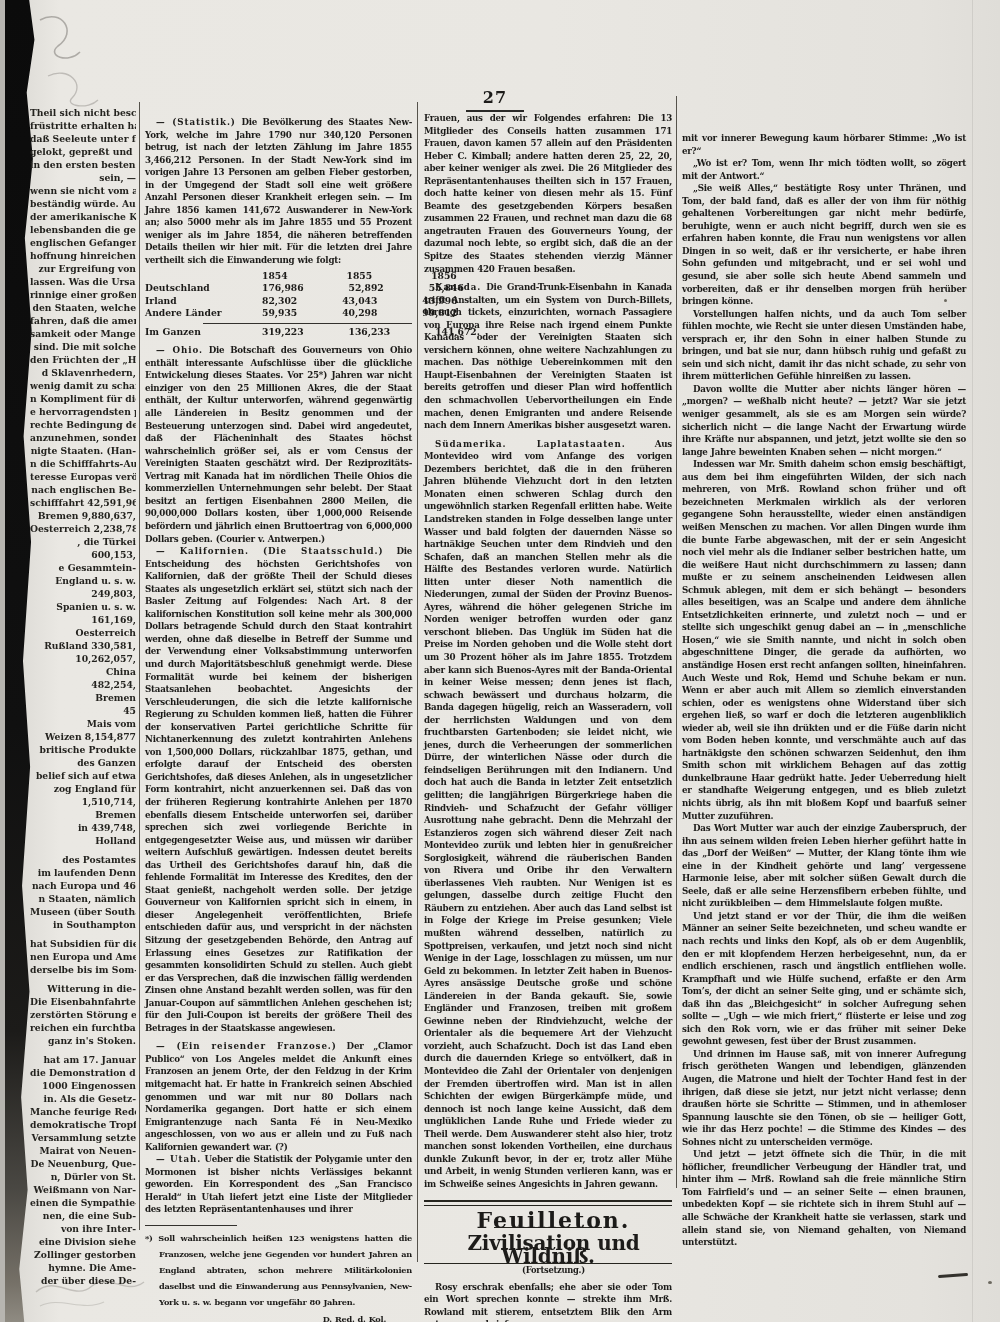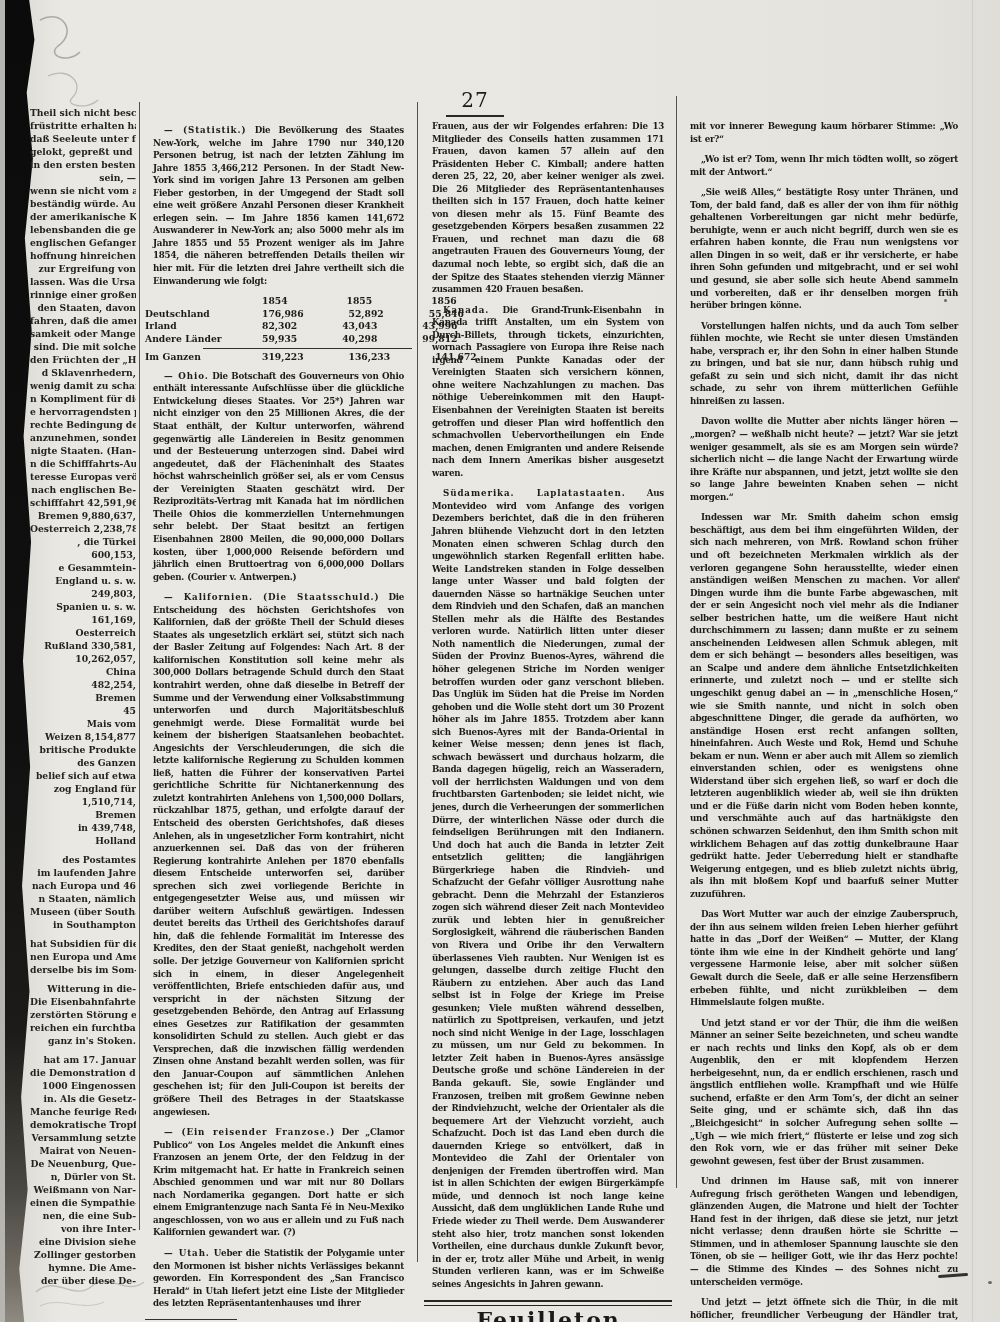--- a/index.html
+++ b/index.html
@@ -9,35 +9,35 @@
   .scanbed{position:absolute;left:0;top:0;width:7px;height:100%;background:#b7b5b0;}
   .torn{position:absolute;left:5px;top:0;width:31px;height:100%;
     background:linear-gradient(180deg,#0b0b0b 0%,#101010 55%,#1c1b19 78%,#4a4843 90%,#757067 97%,#8f8b82 100%);
     clip-path:polygon(0 0,78% 0,95% 3%,70% 7%,90% 12%,64% 18%,86% 25%,60% 33%,84% 41%,58% 50%,81% 58%,55% 67%,79% 75%,52% 83%,73% 90%,46% 96%,62% 100%,0 100%);}
   .vrule{position:absolute;width:1px;background:#55524b;}
   #vr1{left:139px;top:102px;height:1128px;}
   #vr2{left:417px;top:102px;height:1160px;}
   #vr3{left:676px;top:96px;height:1092px;}
   .edge-line{position:absolute;left:972px;top:0;width:1px;height:100%;background:#cfcdc8;}
 
-  .pageno{position:absolute;left:420px;top:88px;width:110px;text-align:center;
-    font-weight:normal;font-size:20px;letter-spacing:1px;}
+  .pageno{position:absolute;left:440px;top:88px;width:110px;text-align:center;
+    font-weight:bold;font-size:16px;letter-spacing:1px;}
   .pn-rule{width:58px;height:2px;background:#2a2927;margin:3px auto 0;}
 
   .strip{position:absolute;left:30px;top:106px;width:106px;font-weight:bold;
     font-size:9.2px;line-height:13px;color:#24231f;}
   .fray{text-align:right;white-space:nowrap;overflow:hidden;}
   .fray.gap{height:6px;}
 
   .col{position:absolute;text-align:justify;font-weight:bold;
     font-size:8.7px;line-height:12.55px;letter-spacing:-0.25px;word-spacing:0.4px;}
   #col1{left:145px;top:116px;width:267px;height:1190px;}
   #col2{left:424px;top:112px;width:248px;height:1200px;}
-  #col3{left:682px;top:112px;width:284px;height:1190px;}
-  .col p{margin:8px;text-indent:11px;}
+  #col3{left:682px;top:132px;width:284px;height:1190px;}
+  .col p{margin:0;text-indent:11px;}
   .col p.flush{text-indent:0;}
   .col p.gap{margin-top:6px;}
   .lead{letter-spacing:0.9px;}
 
   .imm-table{margin:3px 0 5px;font-size:9.2px;letter-spacing:0;}
   .tr{display:grid;grid-template-columns:88px 1fr 1fr 1fr;gap:29px;}
   .tr .num{text-align:right;padding-right:16px;}
   .tr .yr{text-align:right;padding-right:30px;}
   .total-rule{height:1px;background:#33312d;margin:3px 0 2px 58px;}
   .tr.total{margin-top:1px;}
@@ -95,21 +95,21 @@
       <div class="fray">sein, —</div>
       <div class="fray">wenn sie nicht vom ange-</div>
       <div class="fray">beständig würde. Aus-</div>
       <div class="fray">der amerikanische Konsul</div>
       <div class="fray">lebensbanden die geringste</div>
       <div class="fray">englischen Gefangenen</div>
       <div class="fray">hoffnung hinreichen werde,</div>
       <div class="fray">zur Ergreifung von</div>
       <div class="fray">lassen. Was die Ursa-</div>
       <div class="fray">rinnige einer großen Na-</div>
-      <div class="fray">den Staaten, davon</div>
+      <div class="fray">den Staaten, welche</div>
       <div class="fray">fahren, daß die amerika-</div>
       <div class="fray">samkeit oder Mangel an</div>
       <div class="fray">sind. Die mit solche</div>
       <div class="fray">den Früchten der „Han-</div>
       <div class="fray">d Sklavenrhedern,</div>
       <div class="fray">wenig damit zu schaffen.</div>
       <div class="fray">n Kompliment für die</div>
       <div class="fray">e hervorragendsten poli-</div>
       <div class="fray">rechte Bedingung des</div>
       <div class="fray">anzunehmen, sondern</div>
@@ -139,21 +139,21 @@
       <div class="fray">britische Produkte</div>
       <div class="fray">des Ganzen</div>
       <div class="fray">belief sich auf etwa</div>
       <div class="fray">zog England für</div>
       <div class="fray">1,510,714,</div>
       <div class="fray">Bremen</div>
       <div class="fray">in 439,748,</div>
       <div class="fray">Holland</div>
       <div class="fray gap"></div>
       <div class="fray">des Postamtes</div>
-      <div class="fray">im laufenden Jahre</div>
+      <div class="fray">im laufenden Denn</div>
       <div class="fray">nach Europa und 46</div>
       <div class="fray">n Staaten, nämlich</div>
       <div class="fray">Museen (über Southamp-</div>
       <div class="fray">in Southampton</div>
       <div class="fray gap"></div>
       <div class="fray">hat Subsidien für die</div>
       <div class="fray">nen Europa und Ame-</div>
       <div class="fray">derselbe bis im Som-</div>
       <div class="fray gap"></div>
       <div class="fray">Witterung in die-</div>

